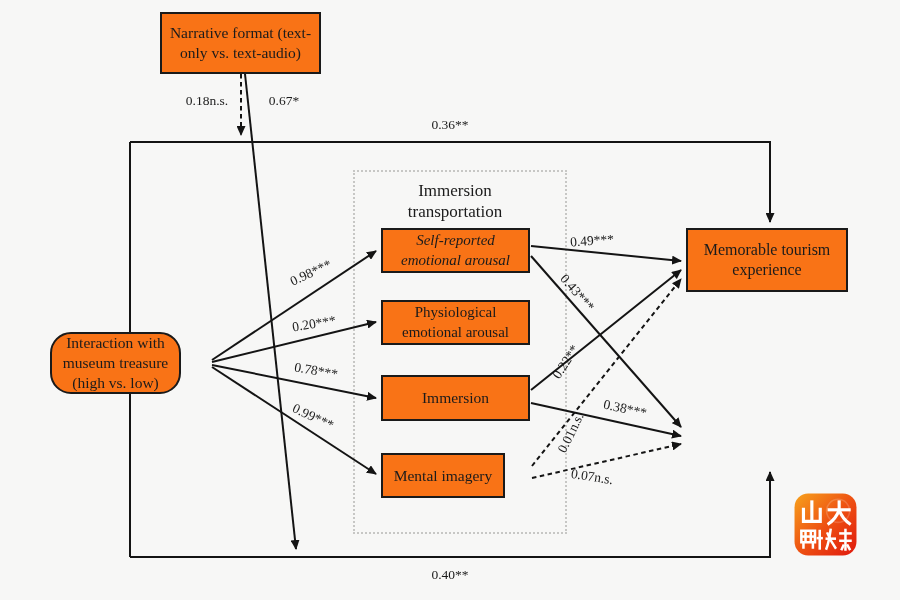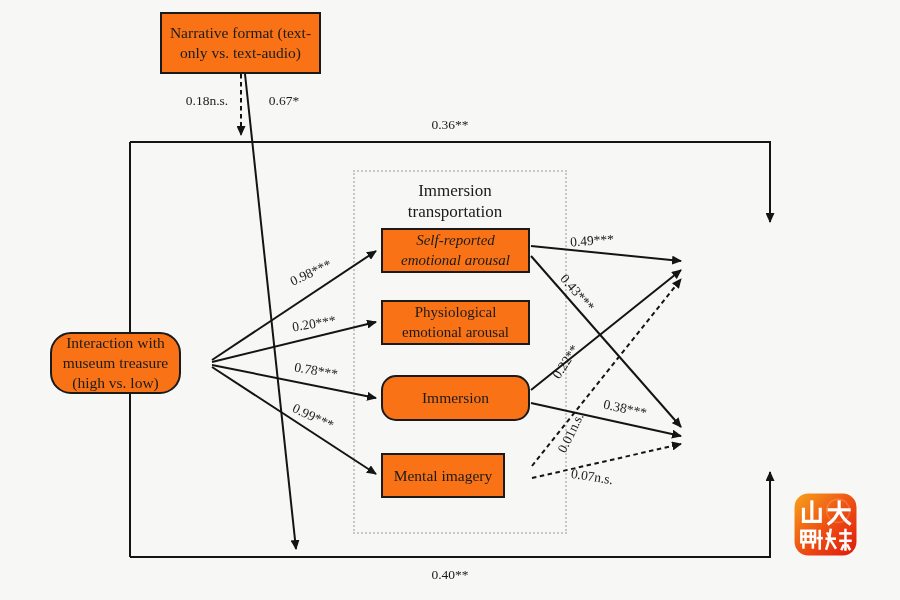--- a/index.html
+++ b/index.html
@@ -56,24 +56,25 @@
   <div class="group-title" style="left:380px;top:180px;width:150px;">Immersion transportation</div>
 
   <div class="node" style="left:160px;top:12px;width:161px;height:62px;">Narrative format (text-only vs. text-audio)</div>
 
   <div class="node" style="left:50px;top:332px;width:131px;height:62px;border-radius:21px;">Interaction with museum treasure (high vs. low)</div>
 
   <div class="node" style="left:381px;top:228px;width:149px;height:45px;font-size:15px;font-style:italic;">Self-reported emotional arousal</div>
 
   <div class="node" style="left:381px;top:300px;width:149px;height:45px;font-size:15px;">Physiological emotional arousal</div>
 
-  <div class="node" style="left:381px;top:375px;width:149px;height:46px;border-radius:15px;">Immersion</div>
+  <div class="node" style="left:381px;top:375px;width:149px;height:46px;">Immersion</div>
 
   <div class="node" style="left:381px;top:453px;width:124px;height:45px;">Mental imagery</div>
 
+  <div class="node" style="left:686px;top:228px;width:162px;height:64px;font-size:16px;">Memorable tourism experience</div>
 
 
   <div class="coef" style="left:207px;top:101px;transform:translate(-50%,-50%);">0.18n.s.</div>
   <div class="coef" style="left:284px;top:101px;transform:translate(-50%,-50%);">0.67*</div>
   <div class="coef" style="left:450px;top:125px;transform:translate(-50%,-50%);">0.36**</div>
   <div class="coef" style="left:450px;top:575px;transform:translate(-50%,-50%);">0.40**</div>
   <div class="coef" style="left:311px;top:273px;transform:translate(-50%,-50%) rotate(-25deg);">0.98***</div>
   <div class="coef" style="left:314px;top:324px;transform:translate(-50%,-50%) rotate(-9deg);">0.20***</div>
   <div class="coef" style="left:316px;top:371px;transform:translate(-50%,-50%) rotate(10deg);">0.78***</div>
   <div class="coef" style="left:313px;top:417px;transform:translate(-50%,-50%) rotate(25deg);">0.99***</div>

